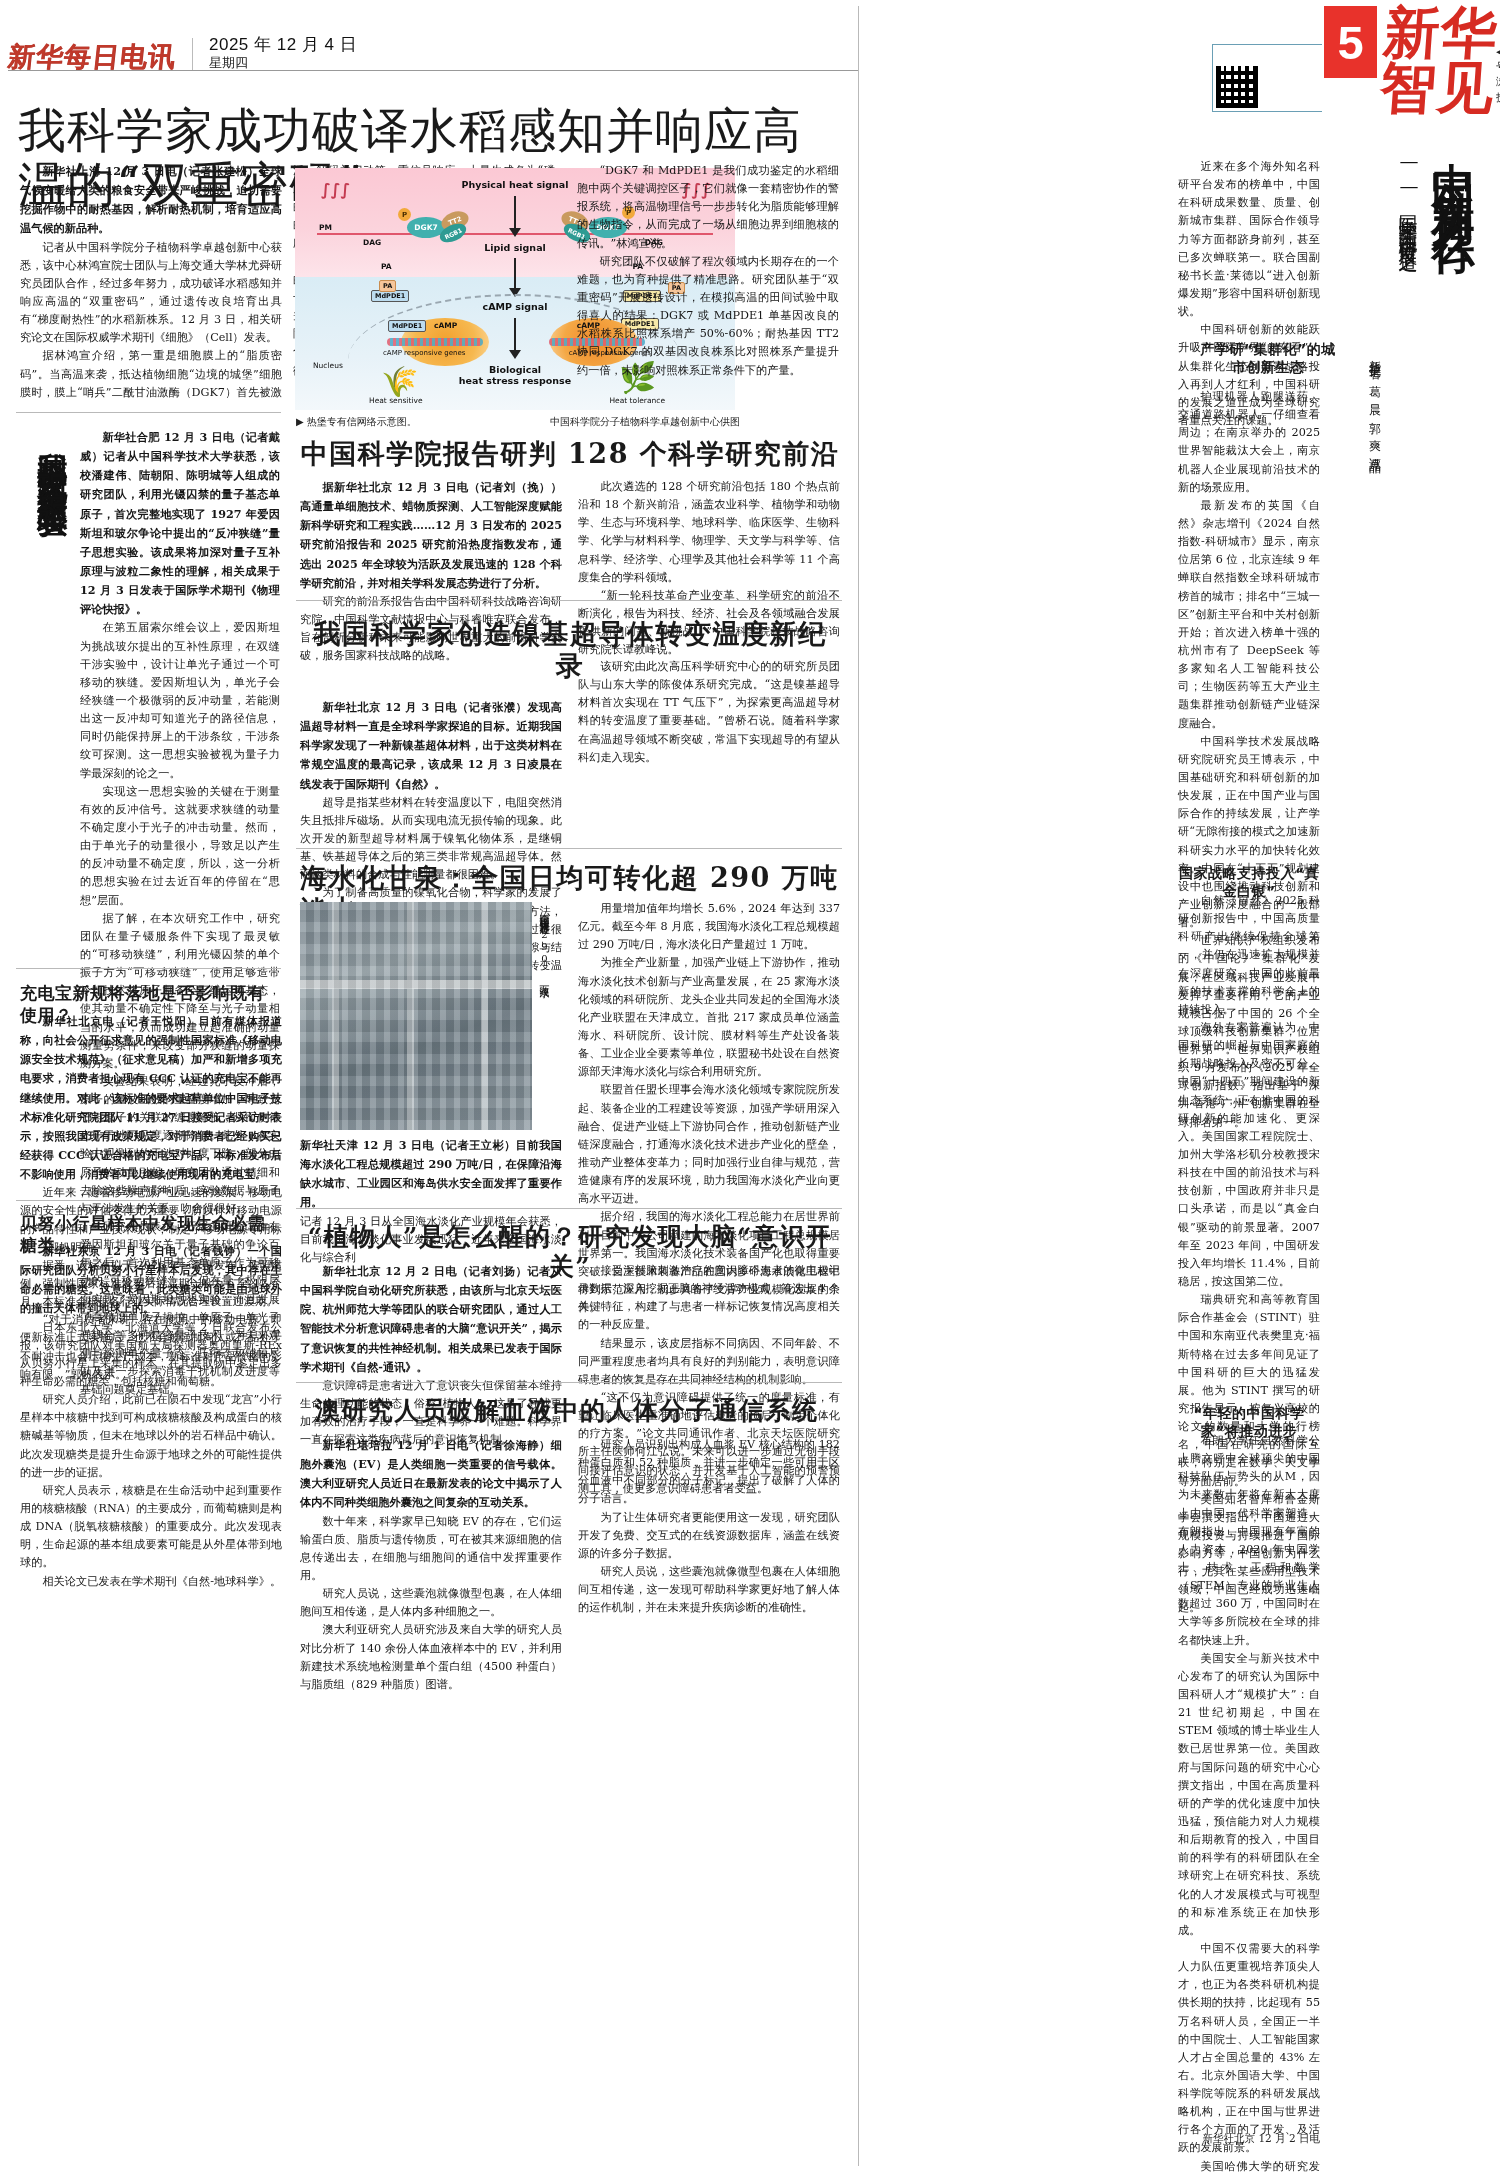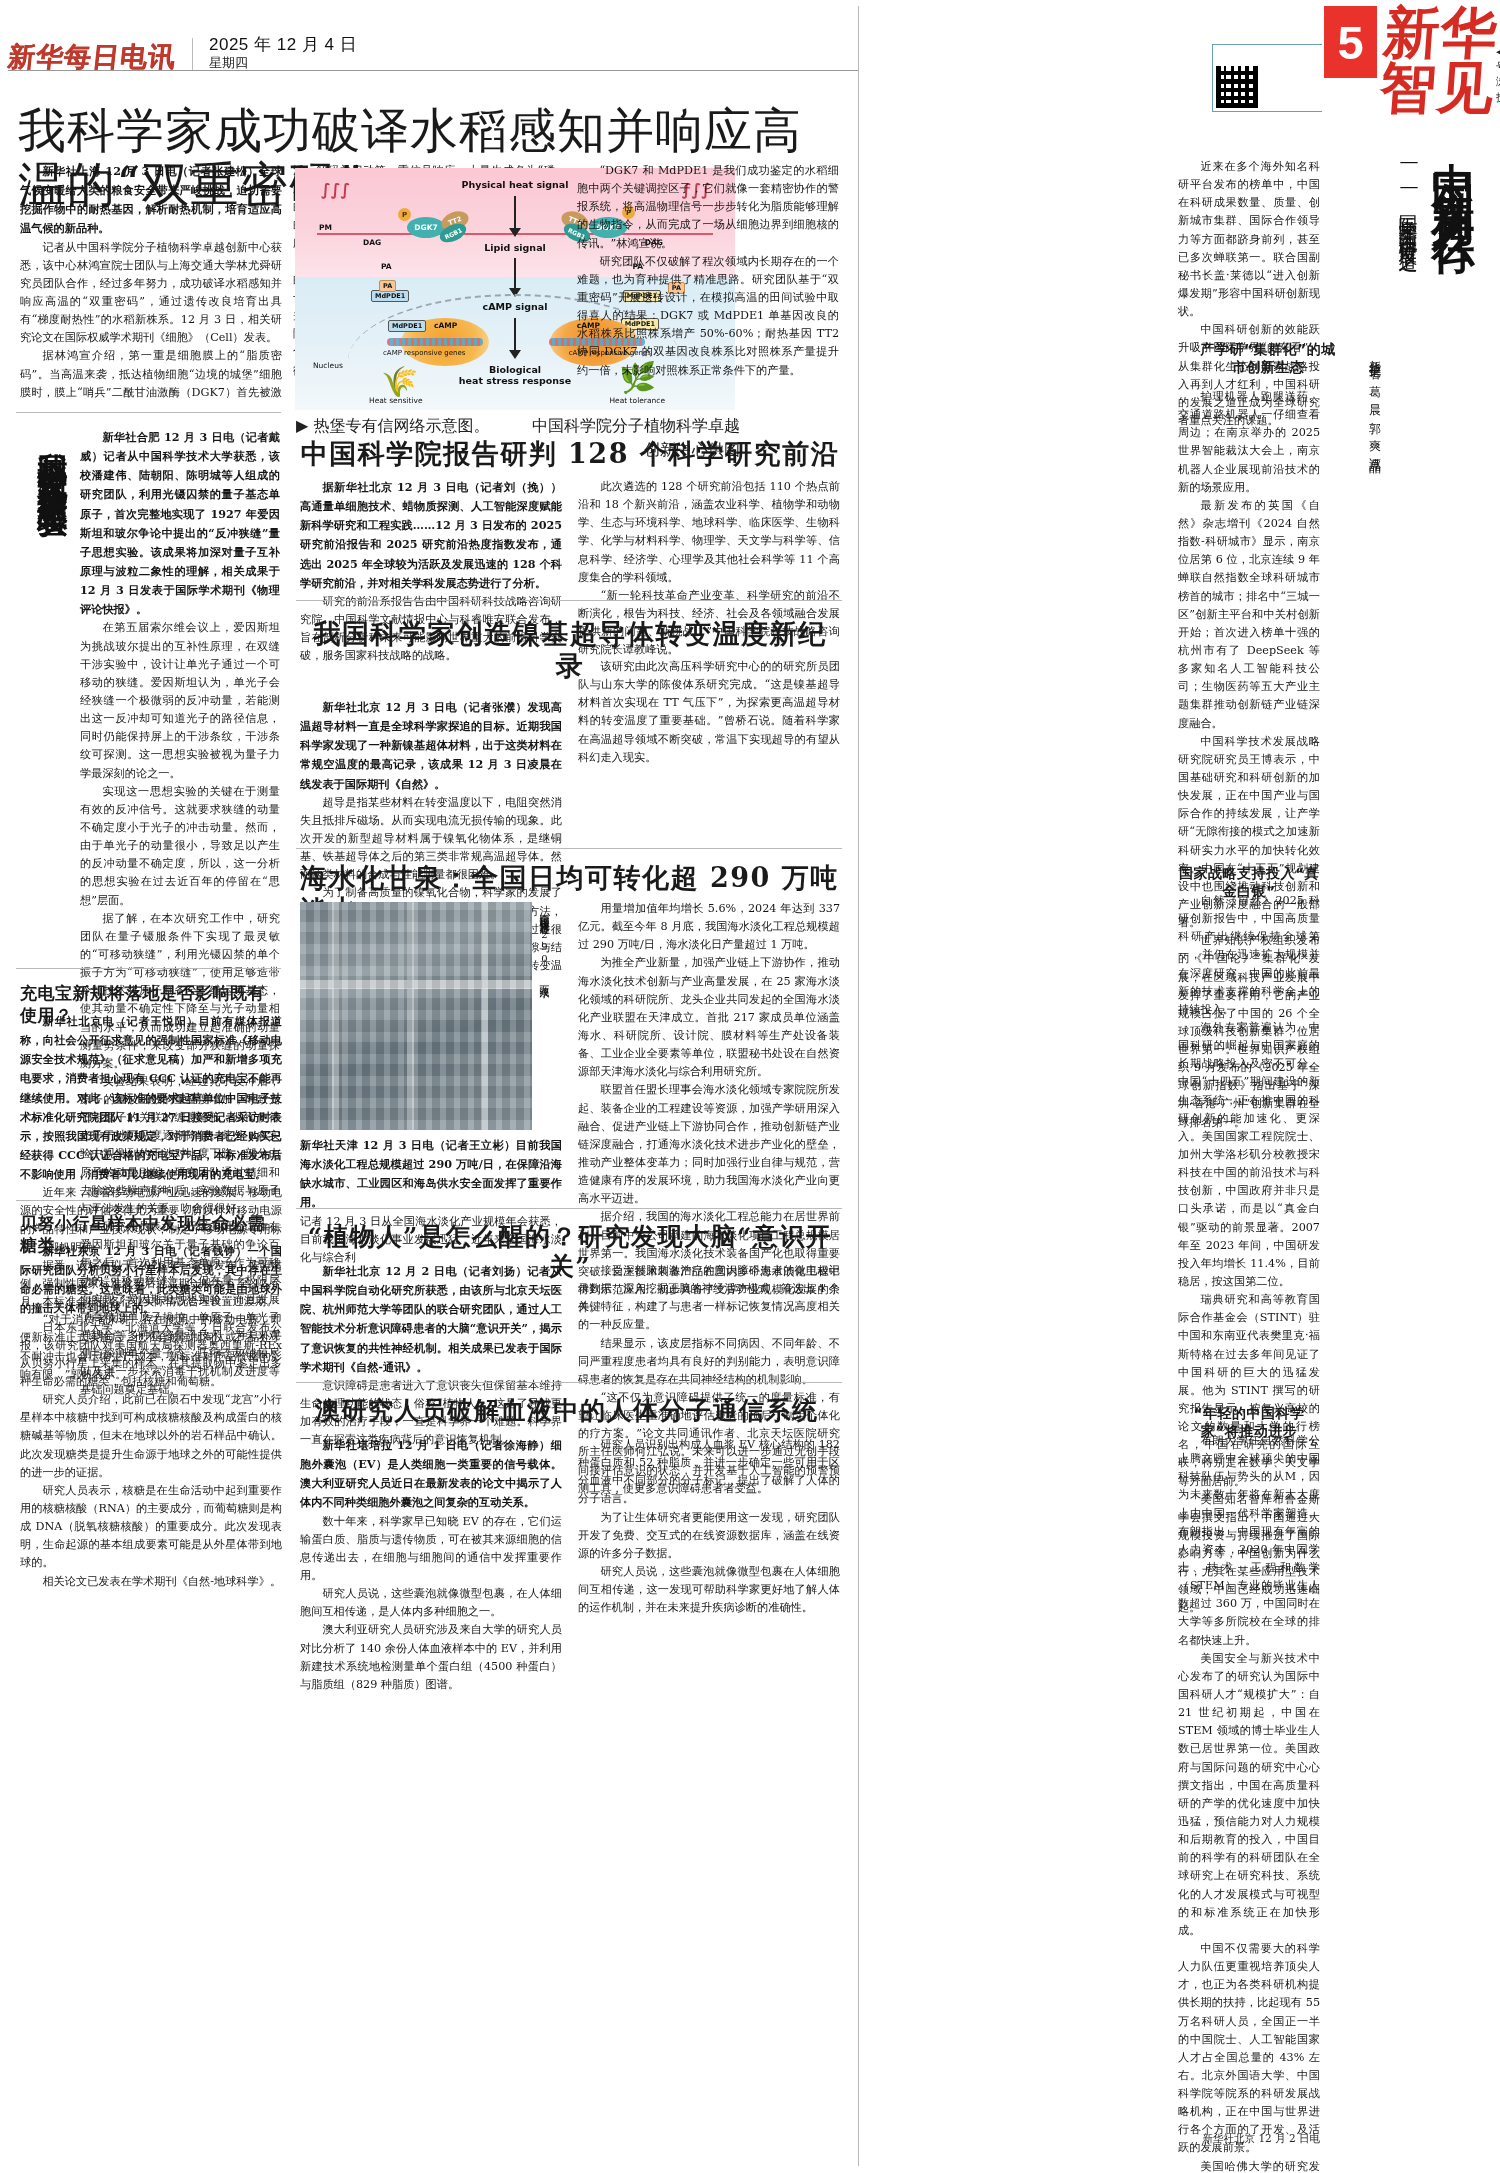--- a/index.html
+++ b/index.html
@@ -84,21 +84,21 @@
   }
   .body {
     font-family: "DejaVu Serif", "Liberation Serif", serif;
     font-size: 11.2px; line-height: 1.62; text-align: justify;
     color: #161616; text-justify: inter-ideograph;
   }
   .body p { text-indent: 2em; margin-bottom: 0; }
   .body p.noind { text-indent: 0; }
   .lede { font-weight: 700; }
   .cap {
-    font-family: "DejaVu Serif", serif; font-size: 16px; line-height: 1.5; color: #222;
+    font-family: "DejaVu Serif", serif; font-size: 10px; line-height: 1.5; color: #222;
   }
   .credit { font-family: "DejaVu Serif", serif; font-size: 10.5px; text-align: right; color: #222; }
 
   
   .vert {
     writing-mode: vertical-rl; text-orientation: upright;
     font-family: "DejaVu Serif", serif; font-weight: 700;
     letter-spacing: 4px; line-height: 1.25;
   }
 
@@ -300,21 +300,21 @@
     <p>研究人员表示，开展的研究工作在爱因斯坦和玻尔关于量子基础的争论百年之后，首次利用基态单原子作为可移动的“可移动狭缝”，不仅在量子极限层面实现了爱因斯坦思想实验，而且发展了高精度单原子操控、单原子—单光子强耦合等多种精密量子技术，为未来观测与探测单个量子态，压缩态和铺幅尽以及进一步探索消毒干扰机制及进度等基础问题奠定基础。</p>
   </div>
 
   <div class="hl-sec" style="position:absolute; left:300px; top:438px; width:540px; text-align:center;">中国科学院报告研判 128 个科学研究前沿</div>
 
   <div class="body" style="position:absolute; left:300px; top:478px; width:262px;">
     <p><span class="lede">据新华社北京 12 月 3 日电（记者刘（挽））高通量单细胞技术、蜡物质探测、人工智能深度赋能新科学研究和工程实践……12 月 3 日发布的 2025 研究前沿报告和 2025 研究前沿热度指数发布，通选出 2025 年全球较为活跃及发展迅速的 128 个科学研究前沿，并对相关学科发展态势进行了分析。</span></p>
     <p>研究的前沿系报告告由中国科研科技战略咨询研究院、中国科学文献情报中心与科睿唯安联合发布，旨在剖析分析科未来可能影响世界重大的前沿科学突破，服务国家科技战略的战略。</p>
   </div>
   <div class="body" style="position:absolute; left:578px; top:478px; width:262px;">
-    <p>此次遴选的 128 个研究前沿包括 110 个热点前沿和 18 个新兴前沿，涵盖农业科学、植物学和动物学、生态与环境科学、地球科学、临床医学、生物科学、化学与材料科学、物理学、天文学与科学等、信息科学、经济学、心理学及其他社会科学等 11 个高度集合的学科领域。</p>
+    <p>此次遴选的 128 个研究前沿包括 180 个热点前沿和 18 个新兴前沿，涵盖农业科学、植物学和动物学、生态与环境科学、地球科学、临床医学、生物科学、化学与材料科学、物理学、天文学与科学等、信息科学、经济学、心理学及其他社会科学等 11 个高度集合的学科领域。</p>
     <p>“新一轮科技革命产业变革、科学研究的前沿不断演化，根告为科技、经济、社会及各领域融合发展提供新的问题、新挑战。”中国科学院科技战略咨询研究院长谭教峰说。</p>
   </div>
 
   <div class="hrule" style="left:296px; top:600px; width:546px;"></div>
 
   <div class="hl-sec" style="position:absolute; left:300px; top:618px; width:540px; text-align:center;">我国科学家创造镍基超导体转变温度新纪录</div>
 
   <div class="body" style="position:absolute; left:300px; top:658px; width:262px;margin-top:40px;">
     <p><span class="lede">新华社北京 12 月 3 日电（记者张濮）发现高温超导材料一直是全球科学家探追的目标。近期我国科学家发现了一种新镍基超体材料，出于这类材料在常规空温度的最高记录，该成果 12 月 3 日凌晨在线发表于国际期刊《自然》。</span></p>
     <p>超导是指某些材料在转变温度以下，电阻突然消失且抵排斥磁场。从而实现电流无损传输的现象。此次开发的新型超导材料属于镍氧化物体系，是继铜基、铁基超导体之后的第三类非常规高温超导体。然而这类材料的合成与性能测量都很困难。</p>

